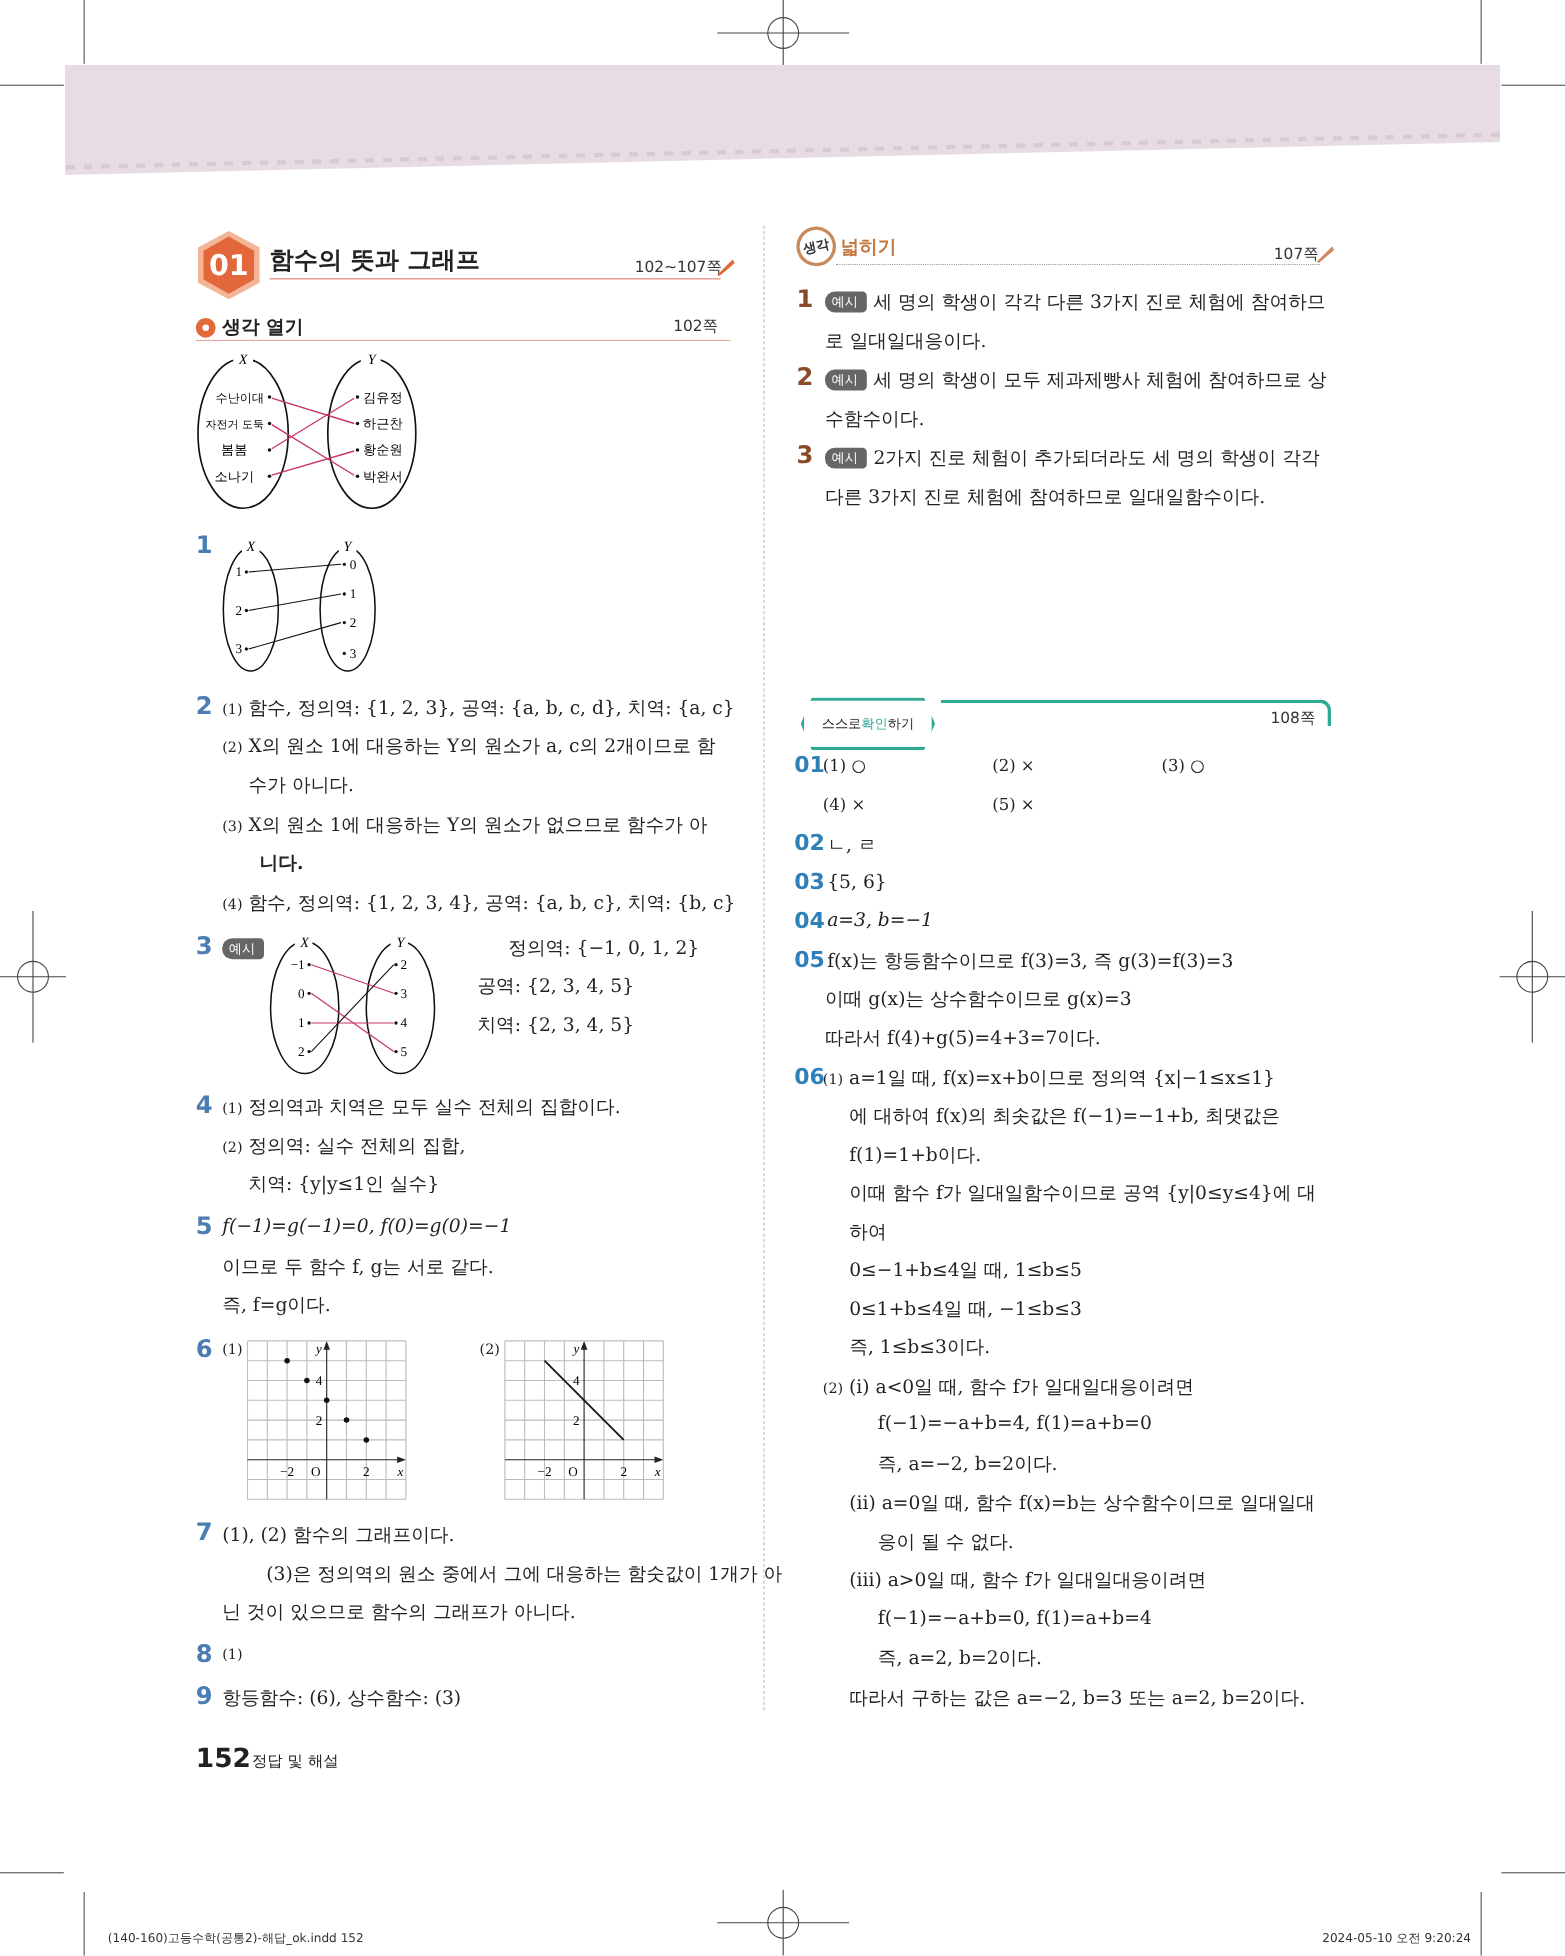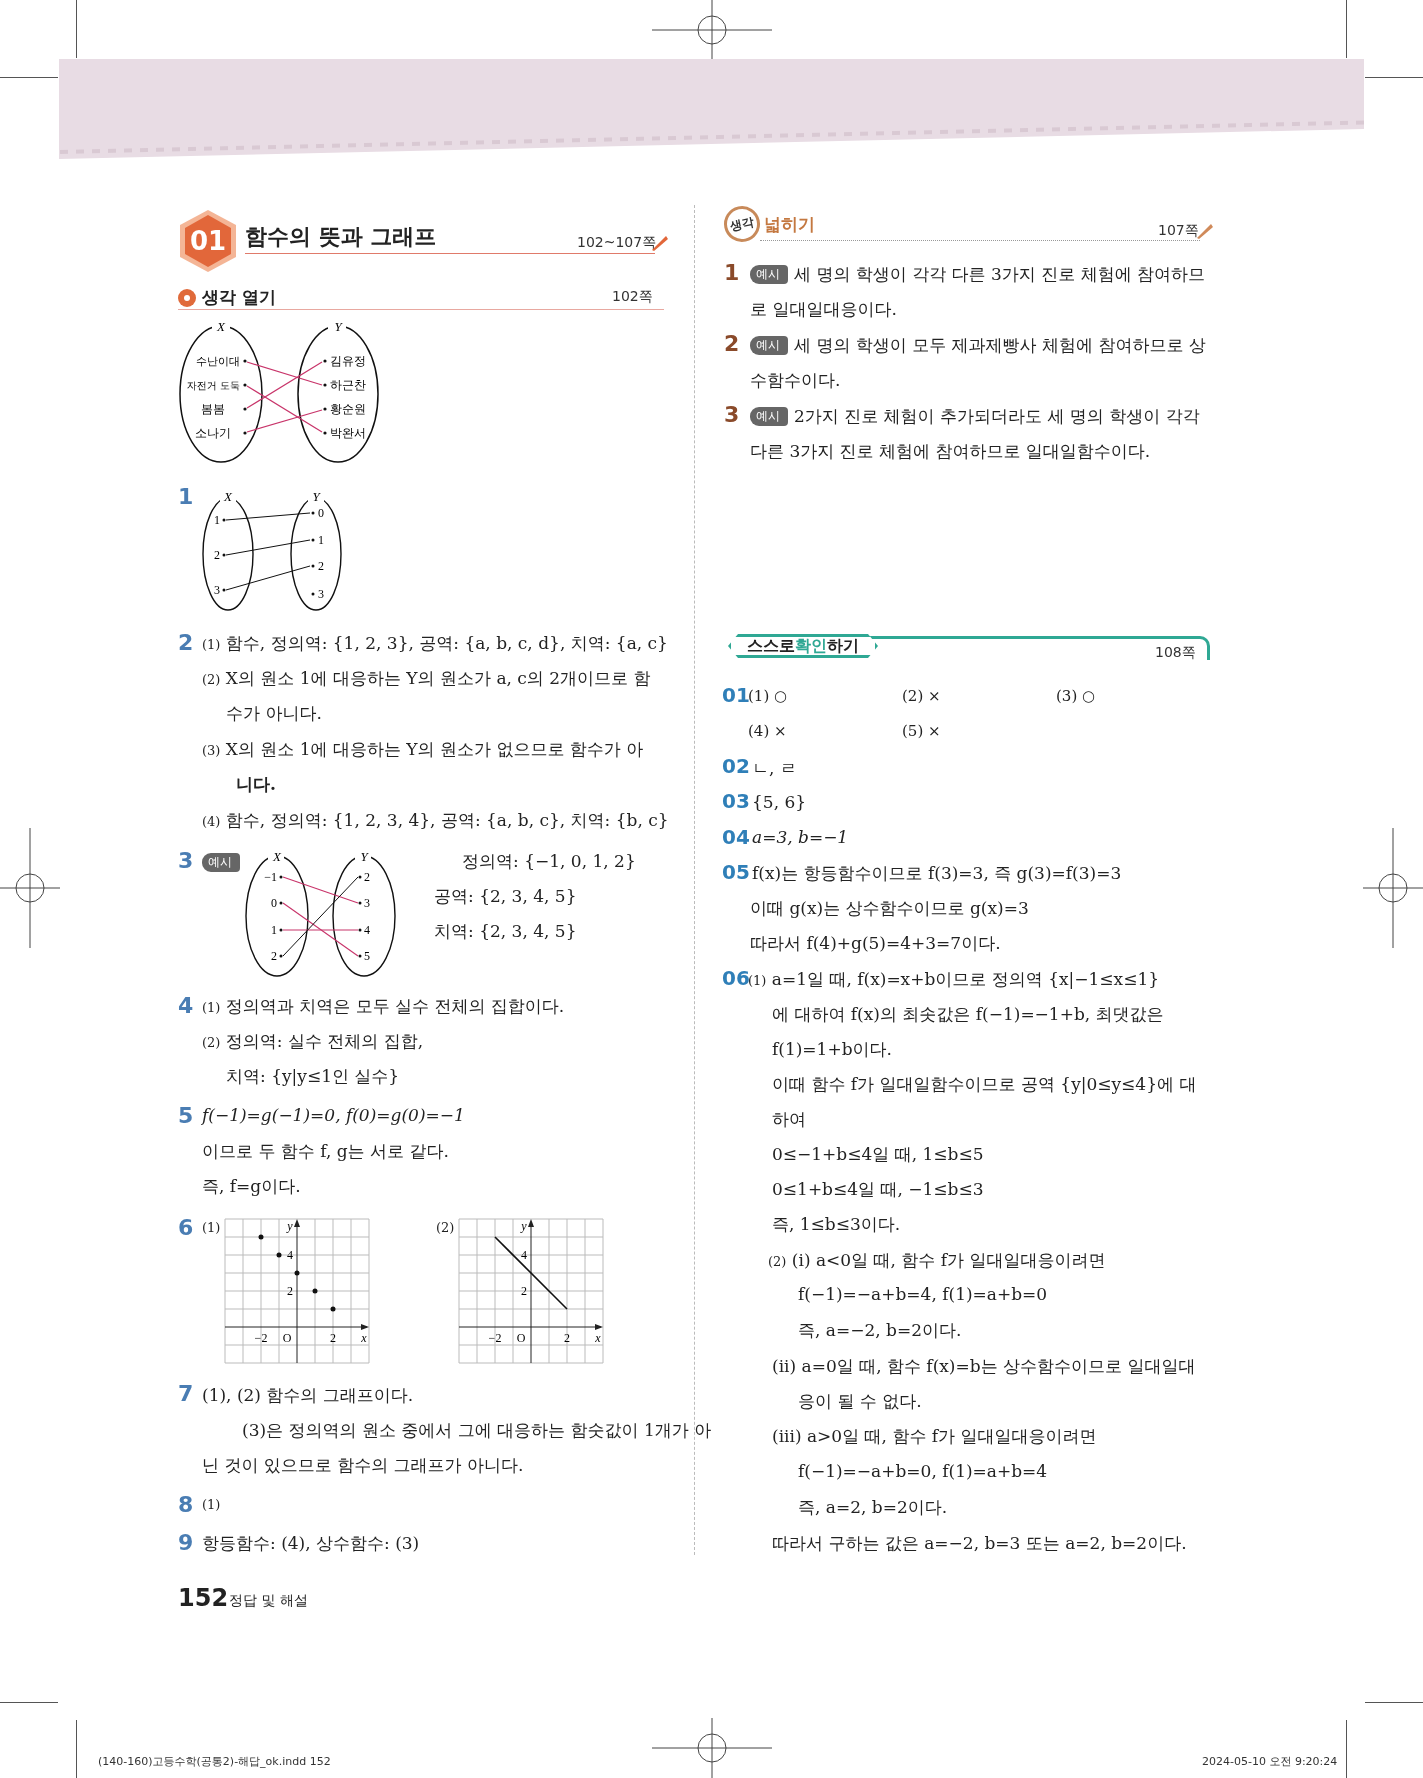--- a/index.html
+++ b/index.html
@@ -29,21 +29,21 @@
   .num-c { position:absolute; font-size:20px; font-weight:bold; color:#2f7fb8; font-family:"DejaVu Sans", sans-serif; }
   .line { position:absolute; font-size:17px; white-space:nowrap; }
   .sm { font-size:13px; }
   .ex-badge { display:inline-block; background:#666; color:#fff; font-size:12px; padding:1px 8px 1px 6px; border-radius:9px 4px 4px 9px; margin-right:6px; font-family:"DejaVu Sans", sans-serif; vertical-align:2px; }
 
   .sec2-head { position:absolute; left:724px; top:206px; display:flex; align-items:center; gap:4px; }
   .circle-badge { width:36px; height:36px; border:3px solid #c88a5a; border-radius:50%; font-size:12px; font-weight:bold; display:flex; align-items:center; justify-content:center; color:#333; transform:rotate(-12deg); }
   .sec2-title { font-size:17px; font-weight:bold; color:#c47840; }
   .sec2-line { position:absolute; left:760px; top:240px; width:440px; border-top:1px dotted #999; }
 
-  .sec3-tag { position:absolute; left:728px; top:634px; height:24px; padding:0 16px; border:3px solid #2fa894; font-size:16px; font-weight:bold; display:flex; align-items:center;
+  .sec3-tag { position:absolute; left:728px; top:634px; height:48px; padding:0 16px; border:3px solid #2fa894; font-size:12px; font-weight:normal; display:flex; align-items:center;
               clip-path:polygon(10px 0, calc(100% - 10px) 0, 100% 50%, calc(100% - 10px) 100%, 10px 100%, 0 50%); background:#fff; }
   .sec3-tag .accent { color:#2fa894; }
   .sec3-line { position:absolute; left:855px; top:636px; width:355px; height:24px; border-top:3px solid #2fa894; border-right:3px solid #2fa894; border-top-right-radius:10px; }
 
   .footer-note { position:absolute; font-size:11px; color:#333; font-family:"DejaVu Sans", sans-serif; }
 </style>
 </head>
 <body>
 
 <div class="crop-line" style="left:76px;top:0;width:1px;height:58px;"></div>
@@ -294,21 +294,21 @@
 </svg>
 
 <div class="num" style="left:178px;top:1381px;">7</div>
 <div class="line" style="left:202px;top:1384px;">(1), (2) 함수의 그래프이다.</div>
 <div class="line" style="left:202px;top:1419px;margin-left:40px;">(3)은 정의역의 원소 중에서 그에 대응하는 함숫값이 1개가 아</div>
 <div class="line" style="left:202px;top:1454px;">닌 것이 있으므로 함수의 그래프가 아니다.</div>
 
 <div class="num" style="left:178px;top:1492px;">8</div>
 <div class="line sm" style="left:202px;top:1497px;">(1)</div>
 <div class="num" style="left:178px;top:1530px;">9</div>
-<div class="line" style="left:202px;top:1532px;">항등함수: (4), 상수함수: (3)</div>
+<div class="line" style="left:202px;top:1532px;">항등함수: (6), 상수함수: (3)</div>
 
 <div class="abs sans" style="left:178px;top:1584px;font-size:24px;font-weight:bold;">152</div>
 <div class="abs sans" style="left:229px;top:1592px;font-size:14px;">정답 및 해설</div>
 
 <div class="sec2-head sans">
   <span class="circle-badge">생각</span>
   <span class="sec2-title">넓히기</span>
 </div>
 <div class="sec2-line"></div>
 <div class="pg sans" style="left:1158px;top:222px;">107쪽</div>
@@ -356,21 +356,21 @@
 <div class="num-c" style="left:722px;top:966px;">06</div>
 <div class="line" style="left:748px;top:968px;"><span class="sm">(1)</span> <span>a=1일 때, f(x)=x+b이므로 정의역 {x|−1≤x≤1}</span></div>
 <div class="line" style="left:772px;top:1003px;">에 대하여 f(x)의 최솟값은 f(−1)=−1+b, 최댓값은</div>
 <div class="line" style="left:772px;top:1038px;">f(1)=1+b이다.</div>
 <div class="line" style="left:772px;top:1073px;">이때 함수 f가 일대일함수이므로 공역 {y|0≤y≤4}에 대</div>
 <div class="line" style="left:772px;top:1108px;">하여</div>
 <div class="line" style="left:772px;top:1143px;">0≤−1+b≤4일 때, 1≤b≤5</div>
 <div class="line" style="left:772px;top:1178px;">0≤1+b≤4일 때, −1≤b≤3</div>
 <div class="line" style="left:772px;top:1213px;">즉, 1≤b≤3이다.</div>
 
-<div class="line" style="left:748px;top:1249px;margin-left:20px;"><span class="sm">(2)</span> <span>(i)</span> <span>a&lt;0일 때, 함수 f가 일대일대응이려면</span></div>
+<div class="line" style="left:748px;top:1249px;"><span class="sm">(2)</span> <span>(i)</span> <span>a&lt;0일 때, 함수 f가 일대일대응이려면</span></div>
 <div class="line" style="left:798px;top:1284px;">f(−1)=−a+b=4, f(1)=a+b=0</div>
 <div class="line" style="left:798px;top:1319px;">즉, a=−2, b=2이다.</div>
 <div class="line" style="left:772px;top:1355px;"><span>(ii)</span> <span>a=0일 때, 함수 f(x)=b는 상수함수이므로 일대일대</span></div>
 <div class="line" style="left:798px;top:1390px;">응이 될 수 없다.</div>
 <div class="line" style="left:772px;top:1425px;"><span>(iii)</span> <span>a&gt;0일 때, 함수 f가 일대일대응이려면</span></div>
 <div class="line" style="left:798px;top:1461px;">f(−1)=−a+b=0, f(1)=a+b=4</div>
 <div class="line" style="left:798px;top:1496px;">즉, a=2, b=2이다.</div>
 <div class="line" style="left:772px;top:1532px;">따라서 구하는 값은 a=−2, b=3 또는 a=2, b=2이다.</div>
 
 <div class="footer-note" style="left:98px;top:1754px;">(140-160)고등수학(공통2)-해답_ok.indd   152</div>

